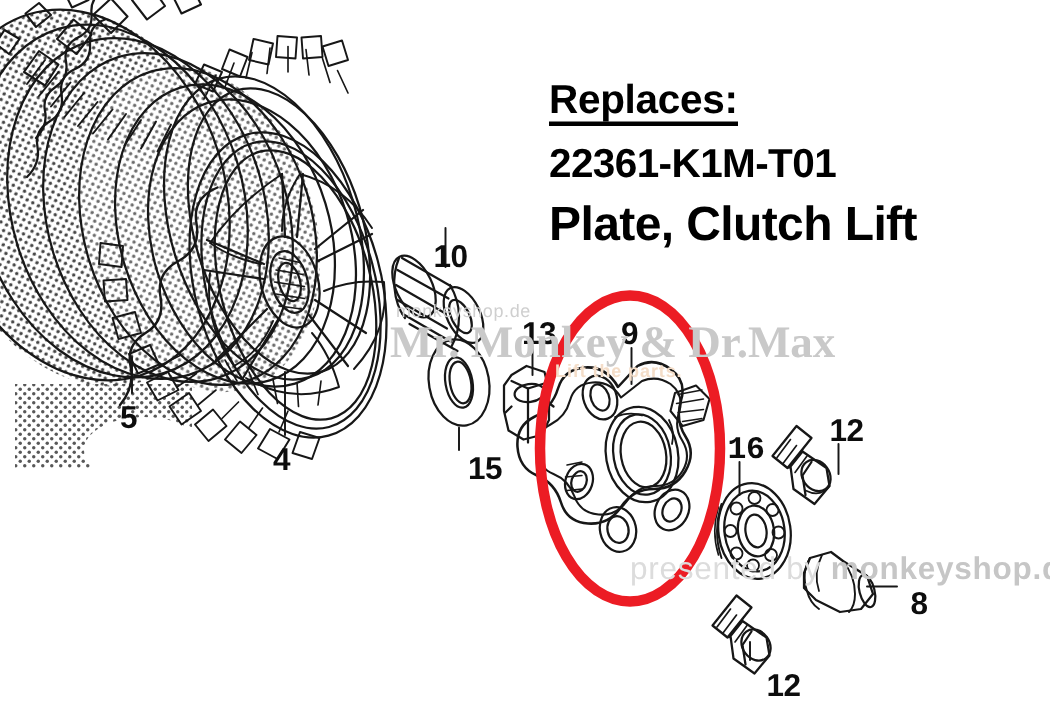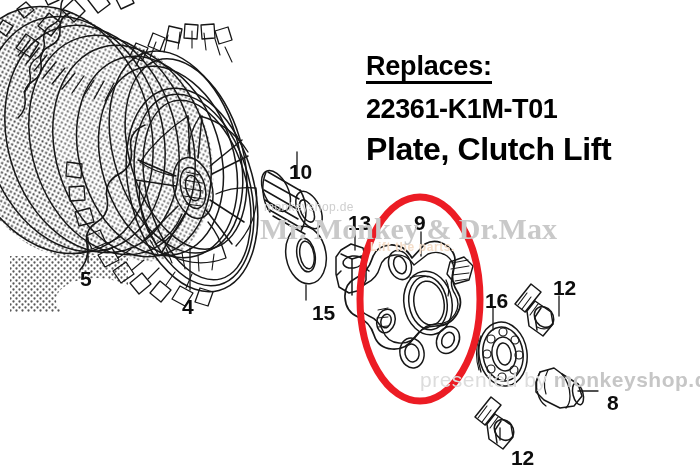--- a/index.html
+++ b/index.html
@@ -436,21 +436,21 @@
     <div id="replaces-desc">Plate, Clutch Lift</div>
   </div>
 
   <div id="callouts-root">
       <div class="callout" style="left: 80px; top: 268px;">5</div>
       <div class="callout" style="left: 182px; top: 296px;">4</div>
       <div class="callout" style="left: 289px; top: 133px; margin-top: 28px;">10</div>
       <div class="callout" style="left: 312px; top: 302px;">15</div>
       <div class="callout" style="left: 348px; top: 212px; text-align: right;">13</div>
       <div class="callout" style="left: 414px; top: 212px;">9</div>
-      <div class="callout" style="left: 485px; top: 290px;">16</div>
+      <div class="callout" style="left: 485px; top: 290px; font-family: Liberation Mono, monospace;">16</div>
       <div class="callout" style="left: 553px; top: 277px;">12</div>
       <div class="callout" style="left: 607px; top: 392px;">8</div>
       <div class="callout" style="left: 511px; top: 447px;">12</div>
     </div>
 
   <div class="wm" id="wm-domain-small">monkeyshop.de</div>
 
   <div class="wm" id="wm-brand">Mr. Monkey &amp; Dr.Max</div>
 
   <div class="wm" id="wm-tagline">Lift the parts.</div>

